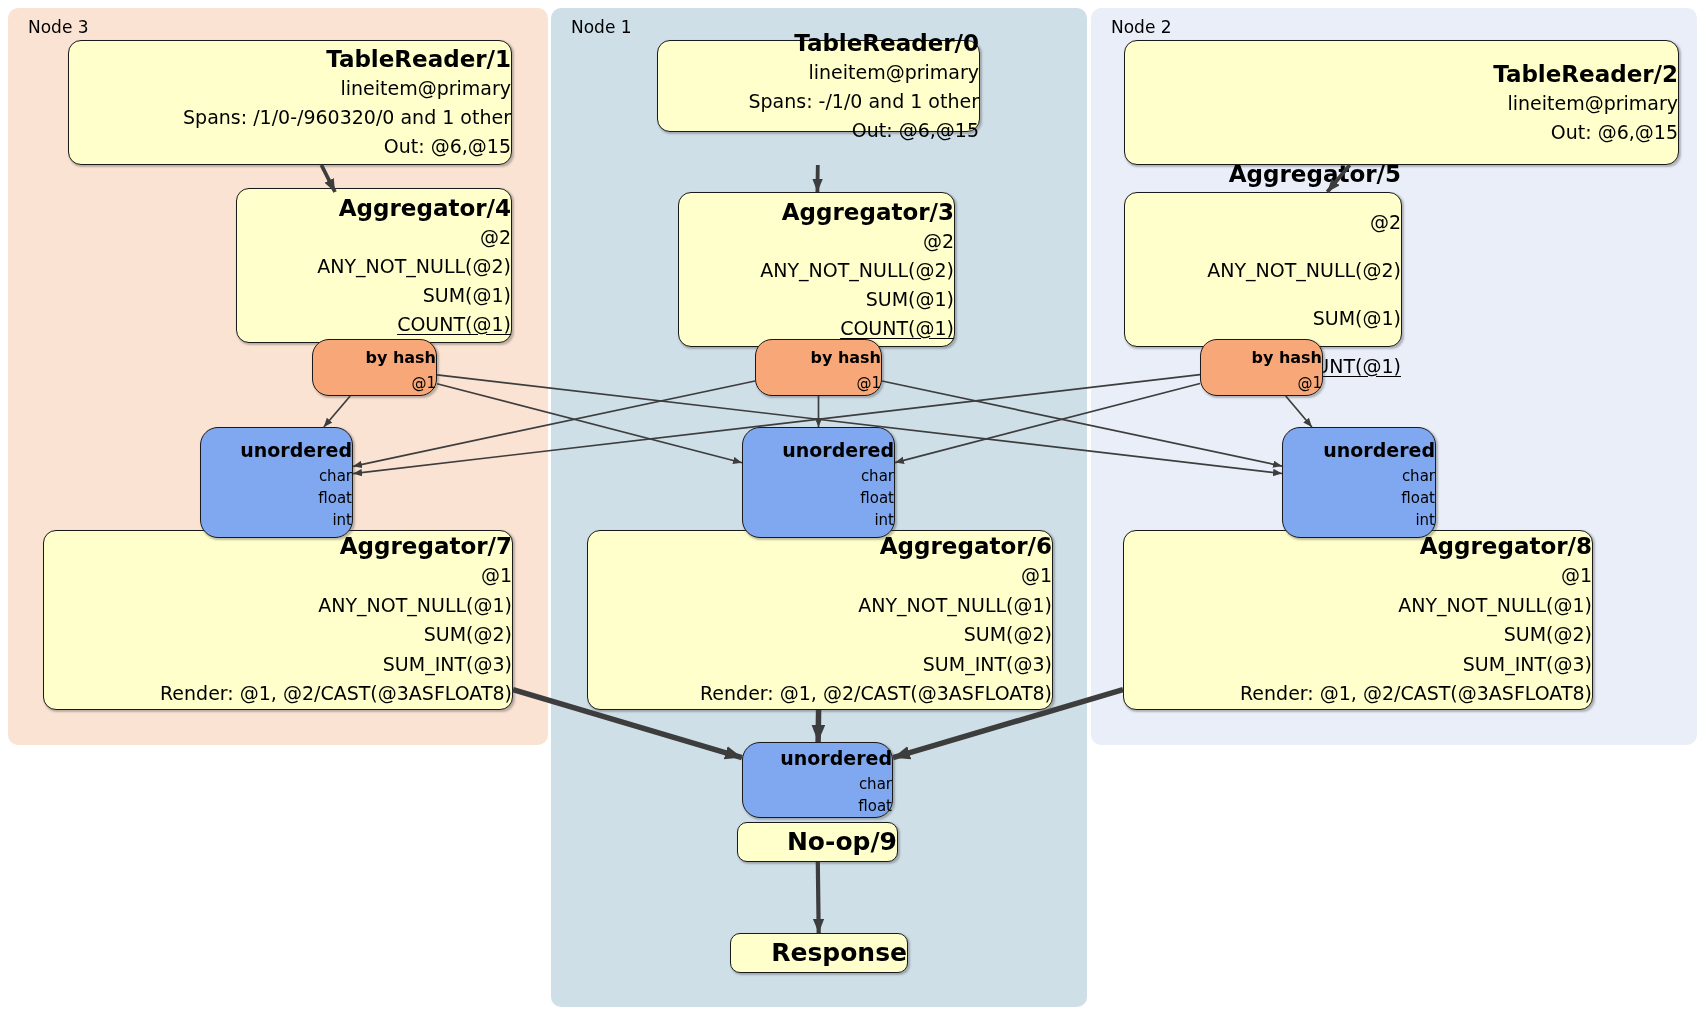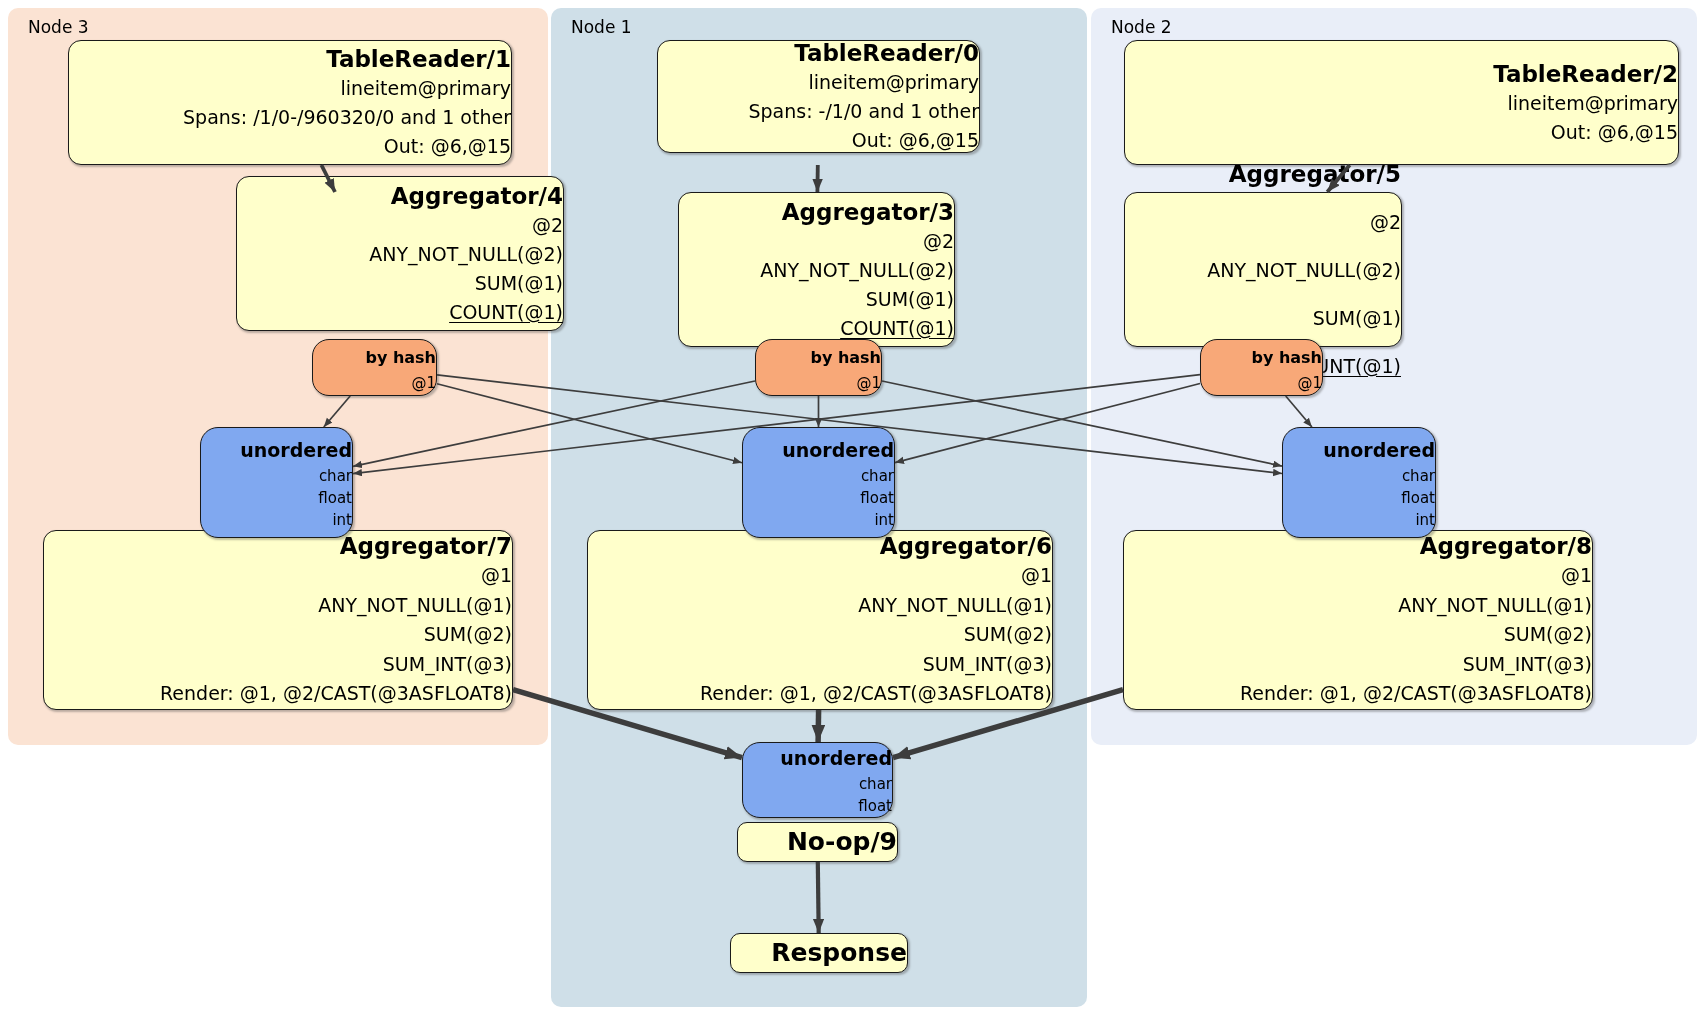--- a/index.html
+++ b/index.html
@@ -48,33 +48,33 @@
   <div class="panel" id="panel2" style="left:1091px;top:8px;width:606px;height:737px;background:var(--node2-bg);">
     <div class="panel-label">Node 2</div>
   </div>
 
   <div class="box yellow" id="tr1" style="left:68px;top:40px;width:444px;height:125px;">
     <div class="bt">TableReader/1</div>
     <div class="bl">lineitem@primary</div>
     <div class="bl">Spans: /1/0-/960320/0 and 1 other</div>
     <div class="bl">Out: @6,@15</div>
   </div>
-  <div class="box yellow" id="tr0" style="left:657px;top:40px;width:323px;height:113px;">
+  <div class="box yellow" id="tr0" style="left:657px;top:40px;width:323px;height:92px;">
     <div class="bt">TableReader/0</div>
     <div class="bl">lineitem@primary</div>
     <div class="bl">Spans: -/1/0 and 1 other</div>
     <div class="bl">Out: @6,@15</div>
   </div>
   <div class="box yellow" id="tr2" style="left:1124px;top:40px;width:555px;height:125px;">
     <div class="bt">TableReader/2</div>
     <div class="bl">lineitem@primary</div>
     <div class="bl">Out: @6,@15</div>
   </div>
 
-  <div class="box yellow" id="agg4" style="left:236px;top:176px;width:328px;height:155px;">
+  <div class="box yellow" id="agg4" style="left:236px;top:188px;width:276px;height:155px;">
     <div class="bt">Aggregator/4</div>
     <div class="bl">@2</div>
     <div class="bl">ANY_NOT_NULL(@2)</div>
     <div class="bl">SUM(@1)</div>
     <div class="bl u">COUNT(@1)</div>
   </div>
   <div class="box yellow" id="agg3" style="left:678px;top:192px;width:277px;height:155px;">
     <div class="bt">Aggregator/3</div>
     <div class="bl">@2</div>
     <div class="bl">ANY_NOT_NULL(@2)</div>

